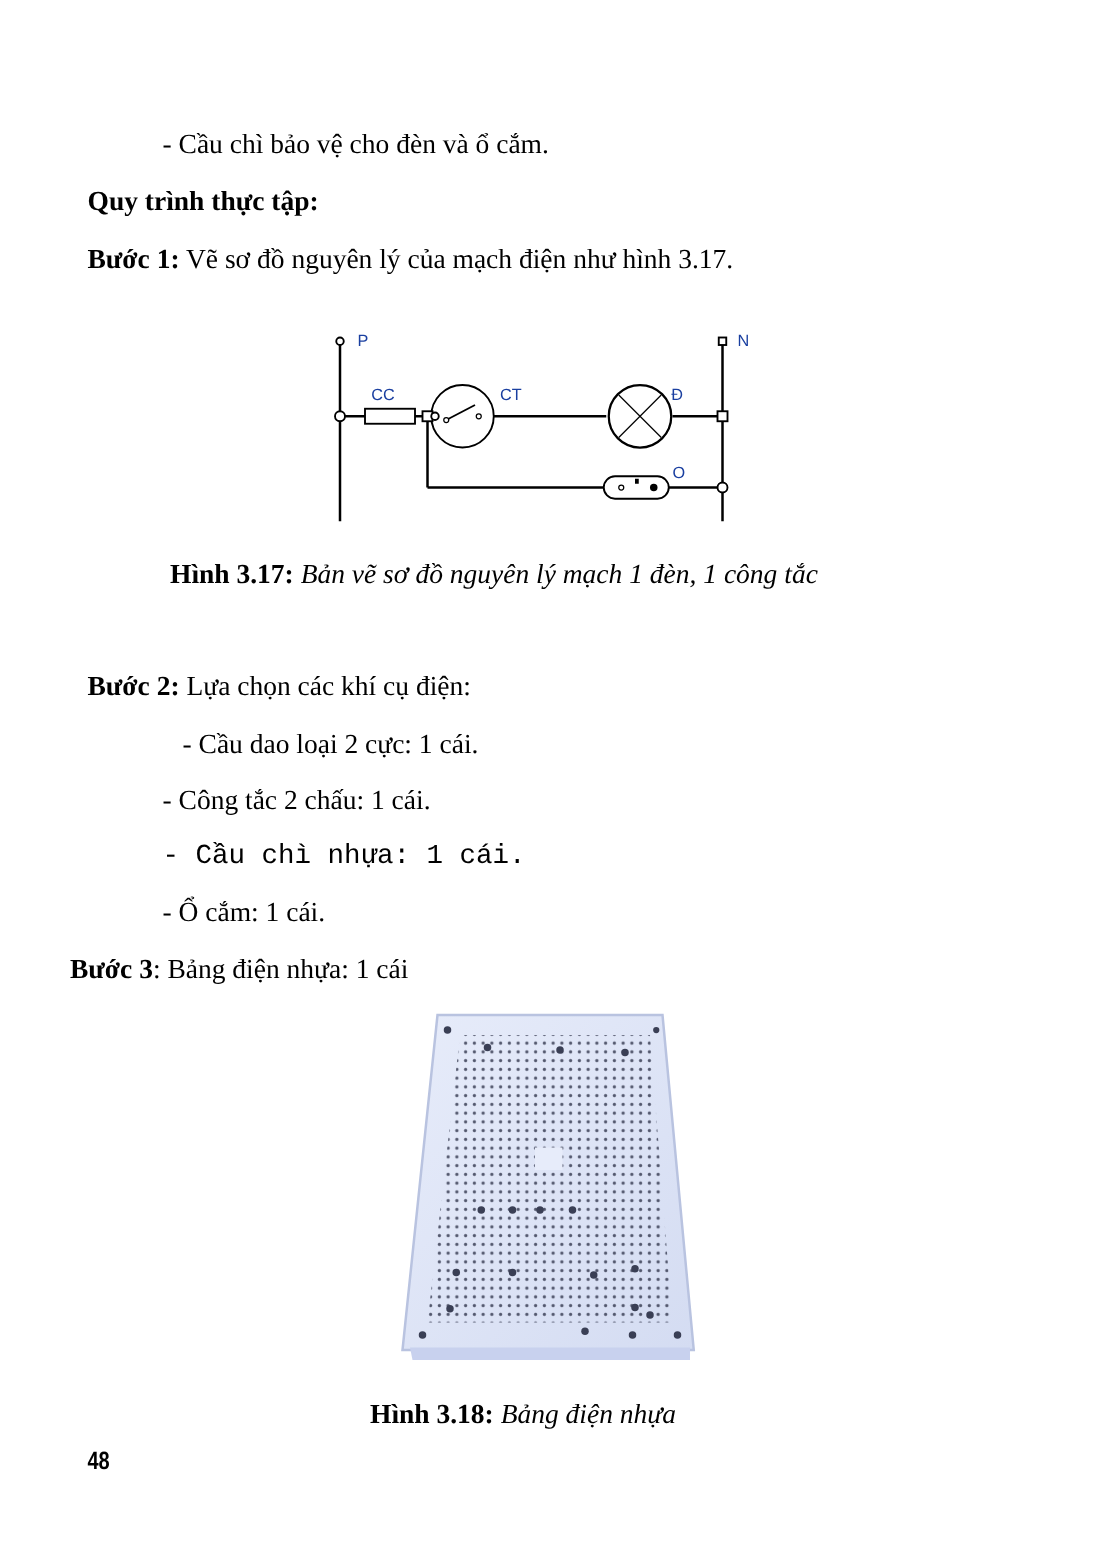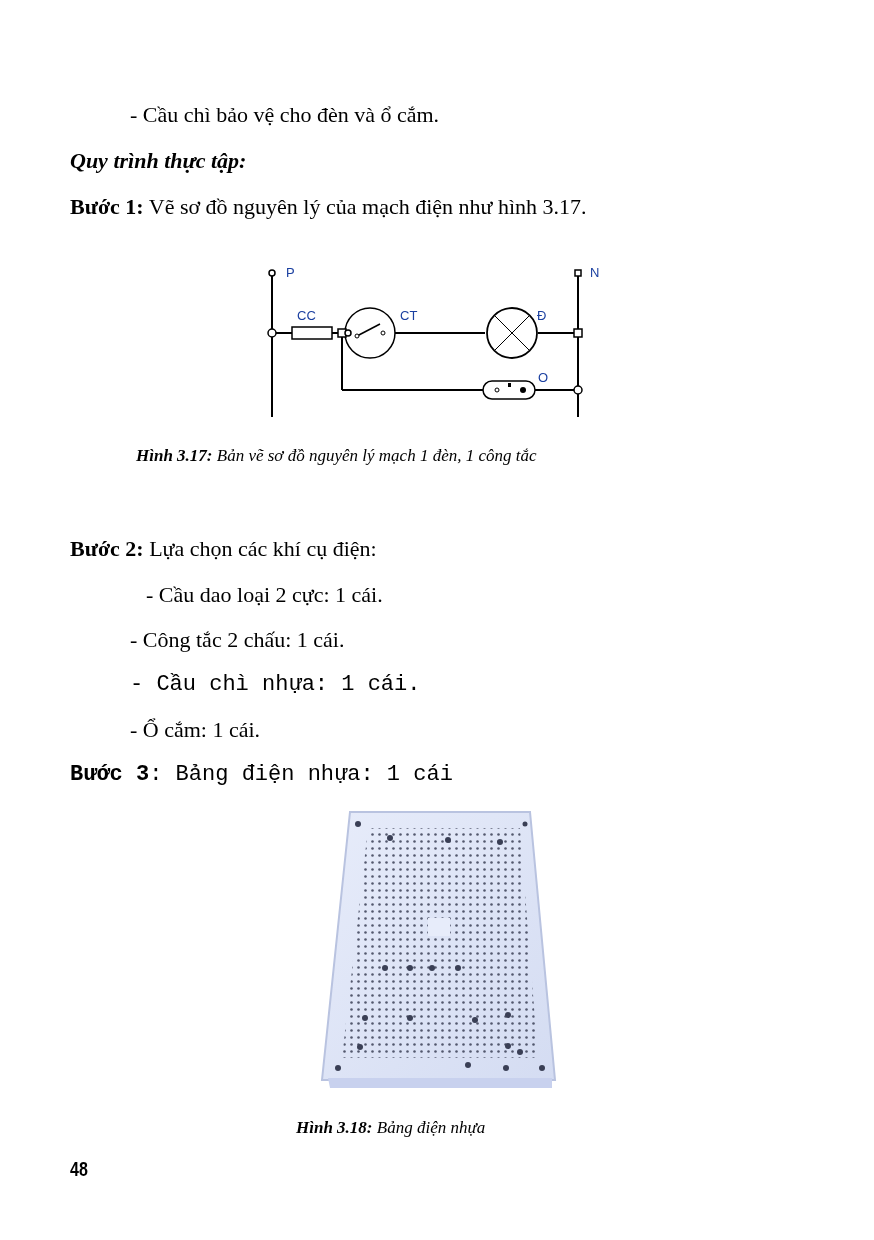--- a/index.html
+++ b/index.html
@@ -1,22 +1,22 @@
 <!DOCTYPE html>
 <html><head>
 <meta charset="utf-8">
 <style>
   html, body { margin:0; padding:0; background:#ffffff; }
   body { width:874px; height:1240px; position:relative; overflow:hidden;
          font-family:"Liberation Serif", "DejaVu Serif", serif; color:#000; }
   .line { position:absolute; font-size:22px; line-height:26px; white-space:nowrap; }
   .b { font-weight:bold;text-align:center; }
-  .bi { font-weight:bold; font-style:italic; }
+  .bi { font-weight:bold; }
   .i { font-style:italic; }
-  .cap { position:absolute; font-size:17px; white-space:nowrap;text-align:center; }
+  .cap { position:absolute; font-size:22px; white-space:nowrap;text-align:center; }
   #diagram { position:absolute; left:255px; top:262px; width:350px; height:160px; }
   #board { position:absolute; left:320px; top:810px; width:240px; height:280px; }
   .pagenum { position:absolute; left:70px; top:1158px; font-family:"Liberation Sans Narrow","Liberation Sans", sans-serif;
              font-size:20px; font-weight:bold; transform:scaleX(0.8); transform-origin:left; }
 </style>
 </head>
 <body>
 
 <div class="line" style="left:130px; top:102px;">- Cầu chì bảo vệ cho đèn và ổ cắm.</div>
 
@@ -88,21 +88,21 @@
 </div>
 
 <div class="line" style="left:70px; top:536px;">
   <span class="b">Bước 2:</span><span> Lựa chọn các khí cụ điện:</span>
 </div>
 <div class="line" style="left:130px; top:582px;margin-left:16px;">- Cầu dao loại 2 cực: 1 cái.</div>
 <div class="line" style="left:130px; top:627px;">- Công tắc 2 chấu: 1 cái.</div>
 <div class="line" style="left:130px; top:672px;font-family:Liberation Mono, monospace;">- Cầu chì nhựa: 1 cái.</div>
 <div class="line" style="left:130px; top:717px;">- Ổ cắm: 1 cái.</div>
 
-<div class="line" style="left:70px; top:762px;font-family:Liberation Mono, monospace;">
+<div class="line" style="left:56px; top:762px;">
   <span class="b">Bước 3</span><span>: Bảng điện nhựa: 1 cái</span>
 </div>
 
 <svg id="board" viewBox="0 0 240 280">
   <defs>
     <pattern id="holes" x="0" y="0" width="7" height="7" patternUnits="userSpaceOnUse">
       <circle cx="3.5" cy="3.5" r="1.3" fill="#3a3f55"></circle>
     </pattern>
     <linearGradient id="bg" x1="0" y1="0" x2="1" y2="1">
       <stop offset="0" stop-color="#e7ecfa"></stop>

